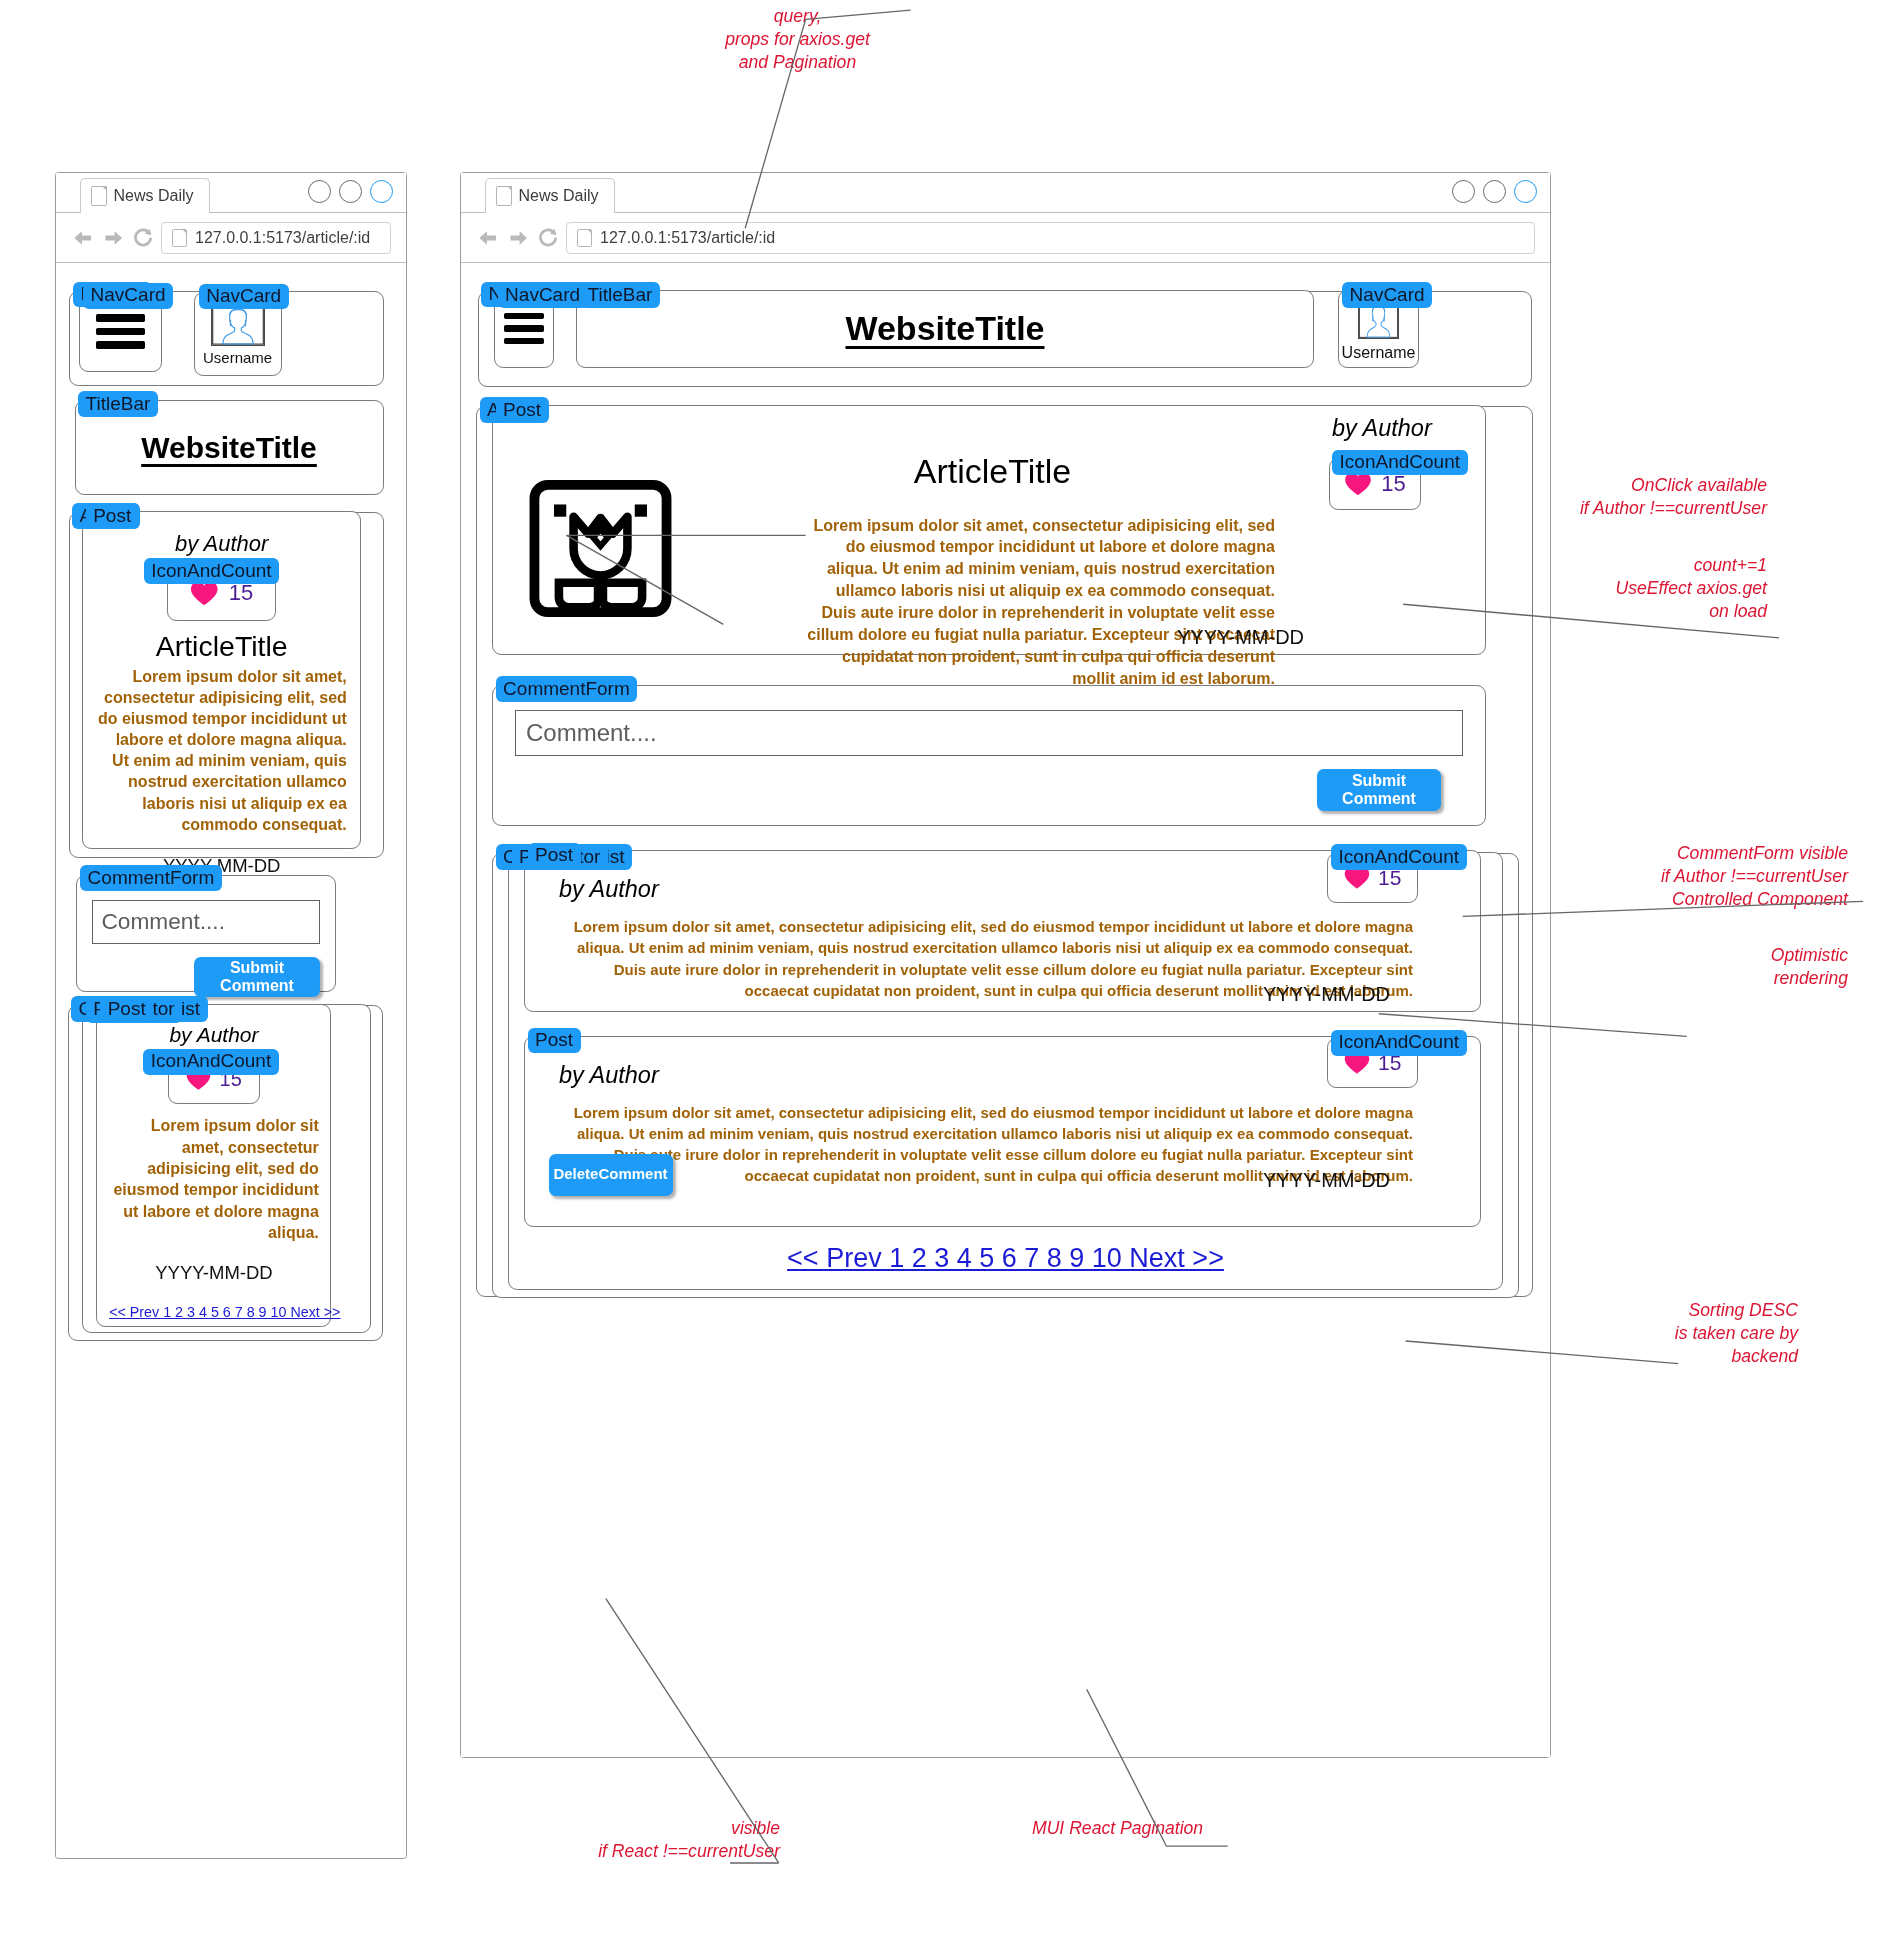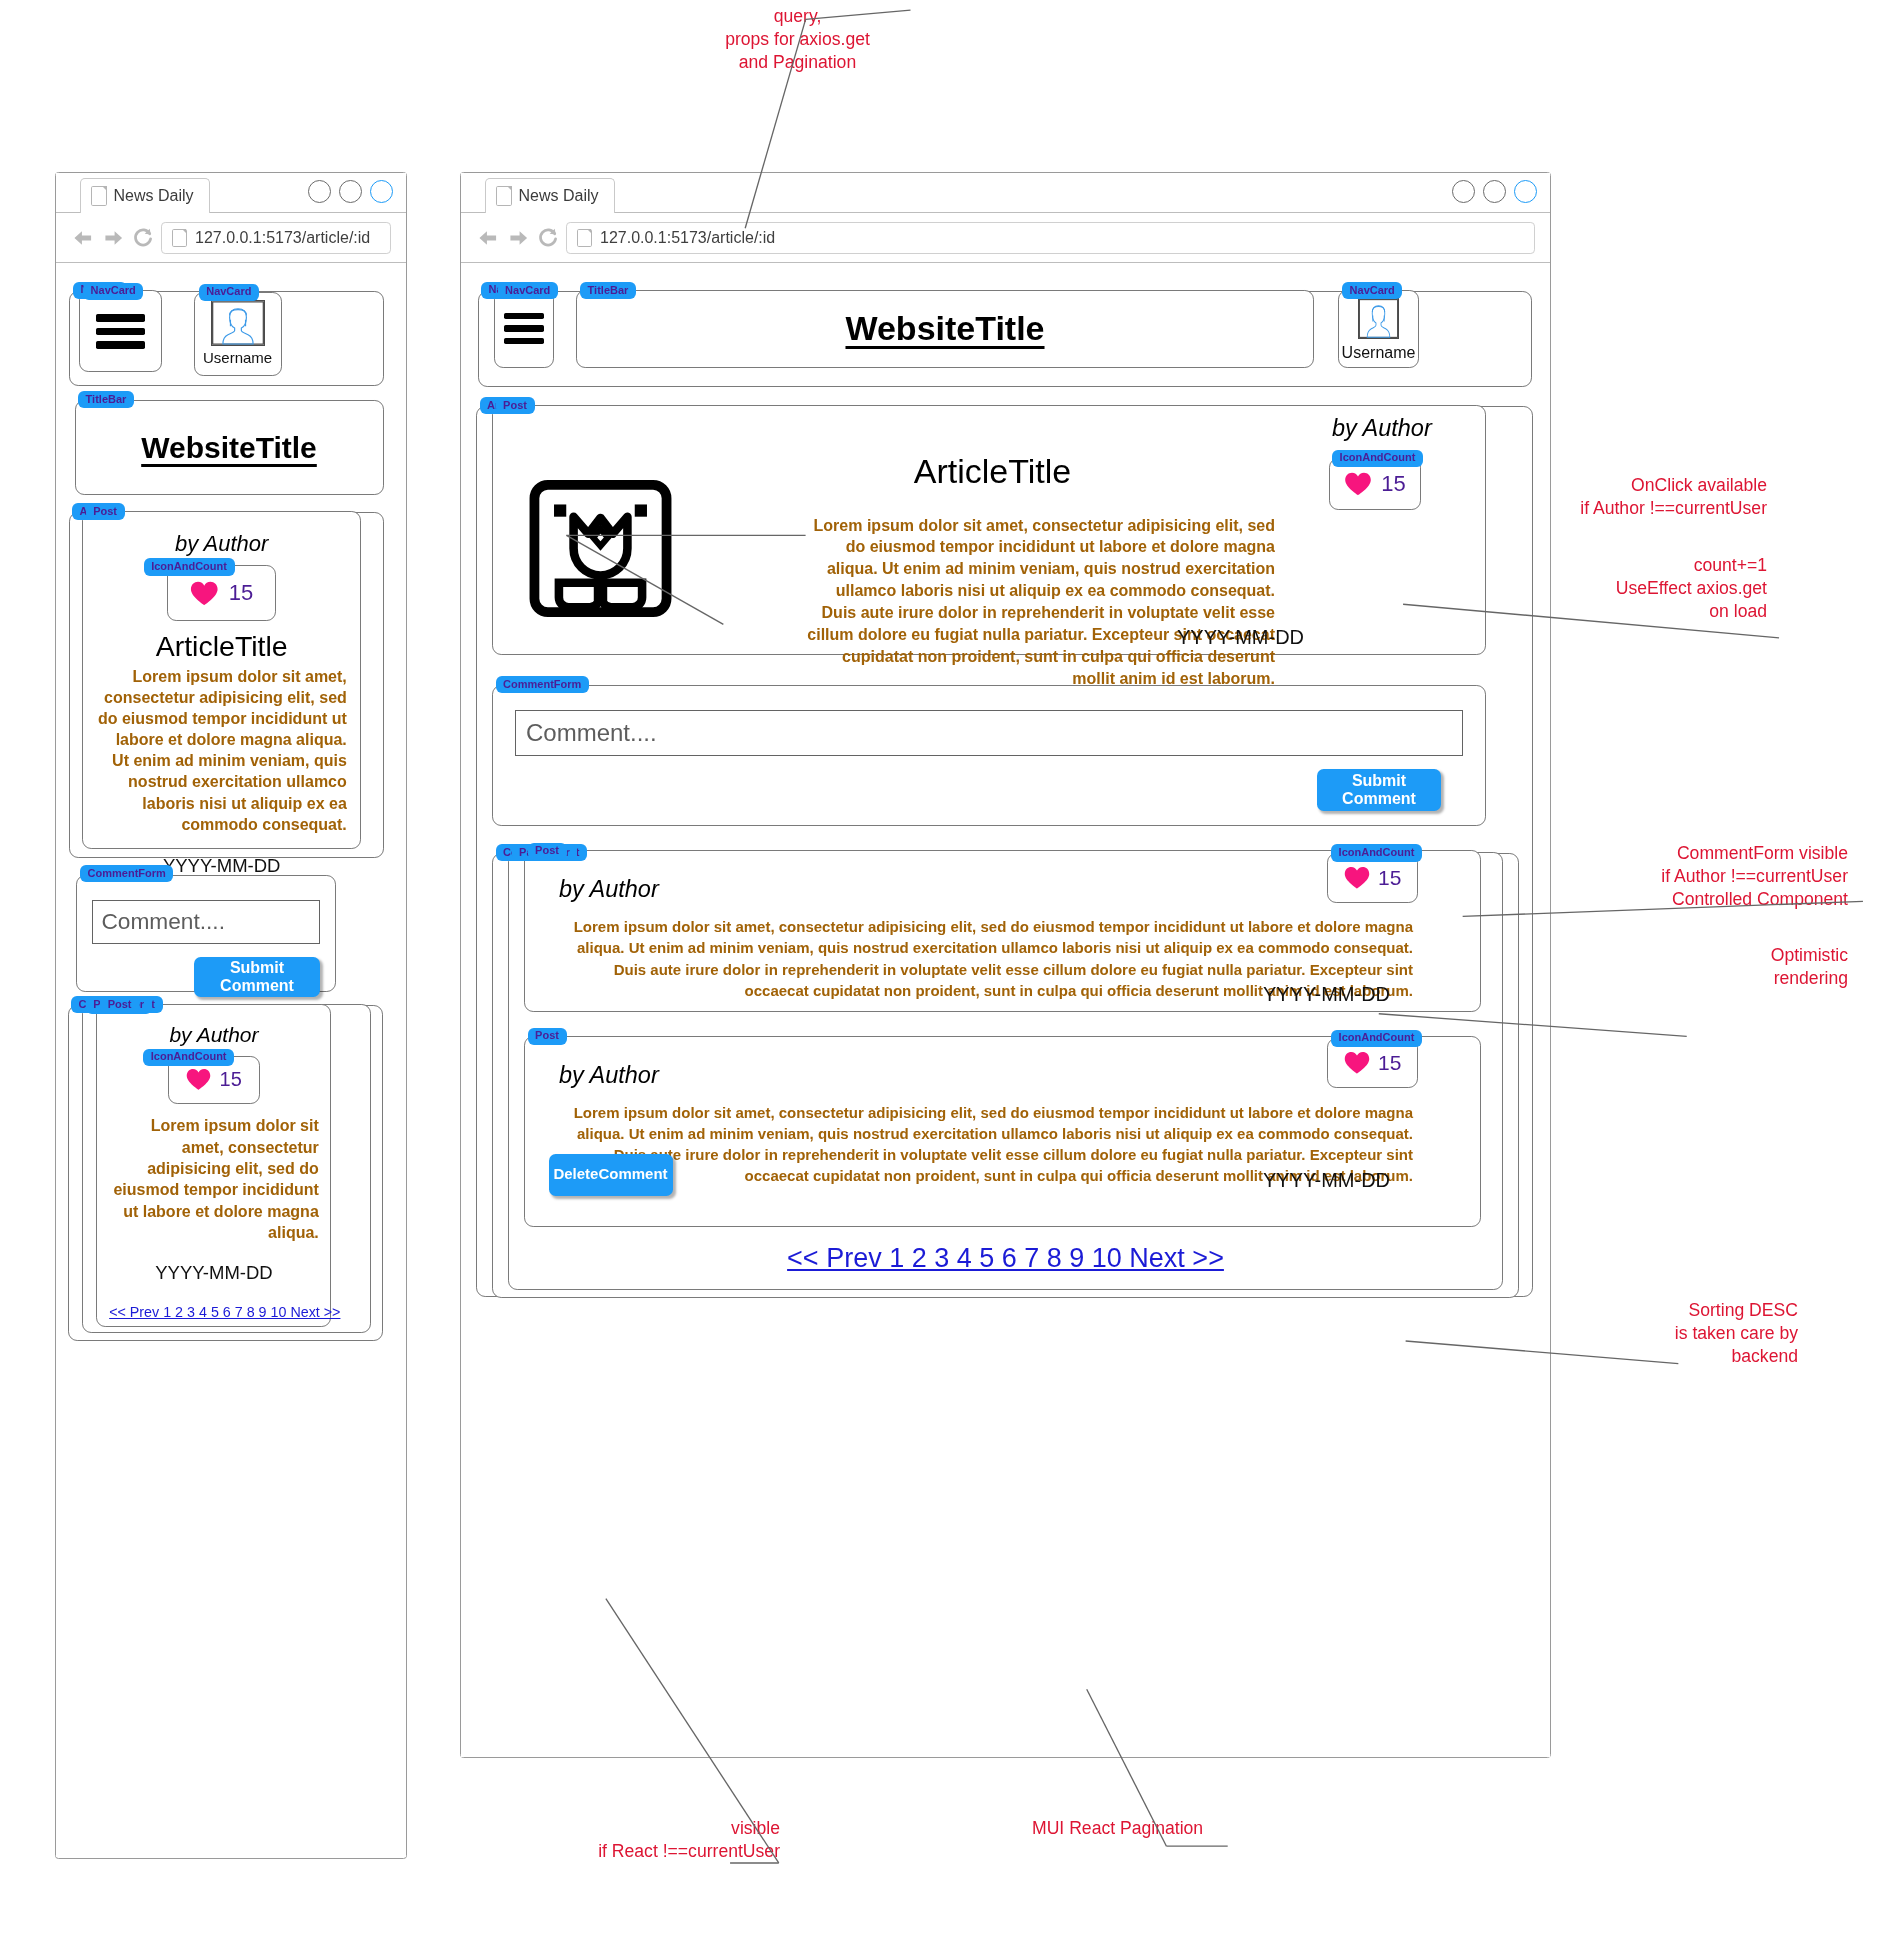--- a/index.html
+++ b/index.html
@@ -58,23 +58,23 @@
   }
   .url-text{font-size:16px;color:#3f3f3f;white-space:nowrap;}
   .viewport{position:relative;background:#fff;}
 
   
   .wbox{
     position:absolute;box-sizing:border-box;
     border:1.3px solid #7a7a7a;border-radius:9.2px;background:#ffffff;
   }
   .wtag{
-    position:absolute;z-index:6;background:#1d9bf7;color:#4c1d95;
+    position:absolute;z-index:6;background:#1d9bf7;color:#0f172a;
     border-radius:5.9px;padding:2.5px 7.6px 3.4px 7.6px;
-    font-size:11px;line-height:1.05;white-space:nowrap;font-weight:700;
+    font-size:19px;line-height:1.05;white-space:nowrap;font-weight:400;
   }
 
   
   .hamburger{display:flex;flex-direction:column;gap:5.9px;}
   .hamburger i{display:block;background:#000;border-radius:1.7px;}
 
   .avatar-frame{border:1.3px solid #4a4a4a;background:#fff;display:block;}
   .username{font-size:17px;color:#111;text-align:center;}
 
   .website-title{
@@ -101,20 +101,21 @@
     text-align:center;line-height:1.1;
   }
   .pagination{
     color:#1b1bd6;text-decoration:underline;white-space:nowrap;text-align:center;
   }
 
   
   .anno{
     position:absolute;color:#dd1533;white-space:pre;line-height:1.32;
     font-size:17.6px;
+    font-style:italic;
   }
   .anno.right{text-align:right;}
   .anno.center{text-align:center;}
   svg.leaders{position:absolute;left:0;top:0;width:1894px;height:1957px;pointer-events:none;z-index:20;}
 </style>
 </head>
 <body>
 
 <svg class="leaders" viewBox="0 0 2257 2332">
   <g stroke="#666" stroke-width="1.6" fill="none">

